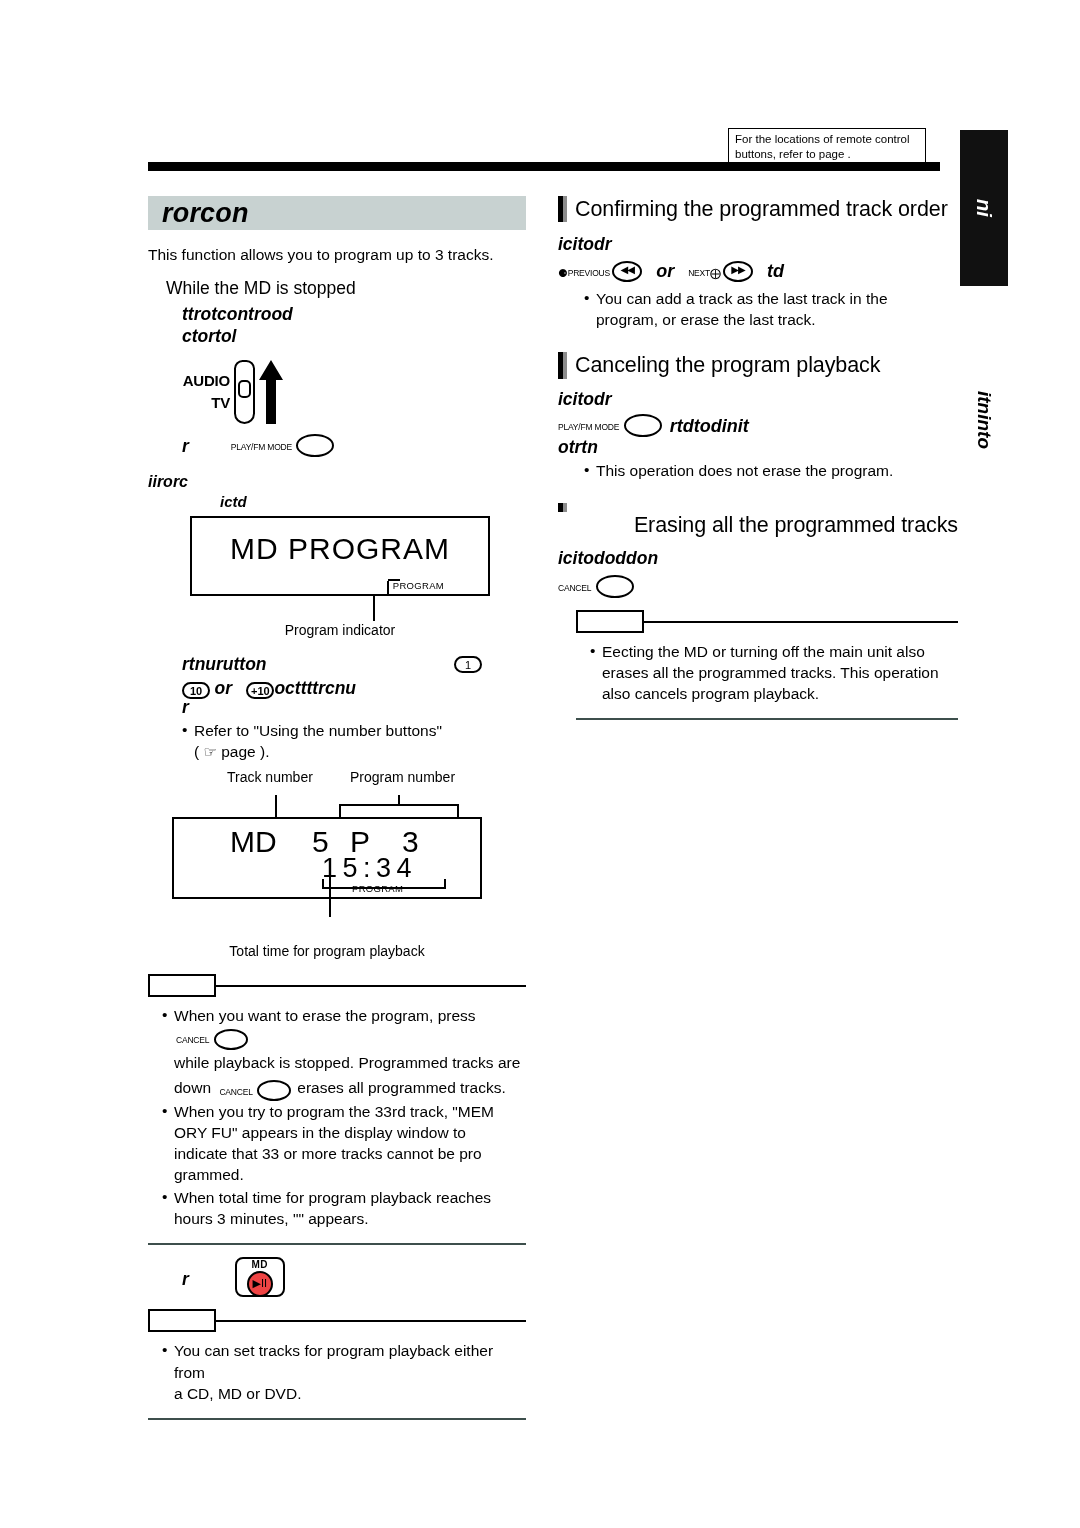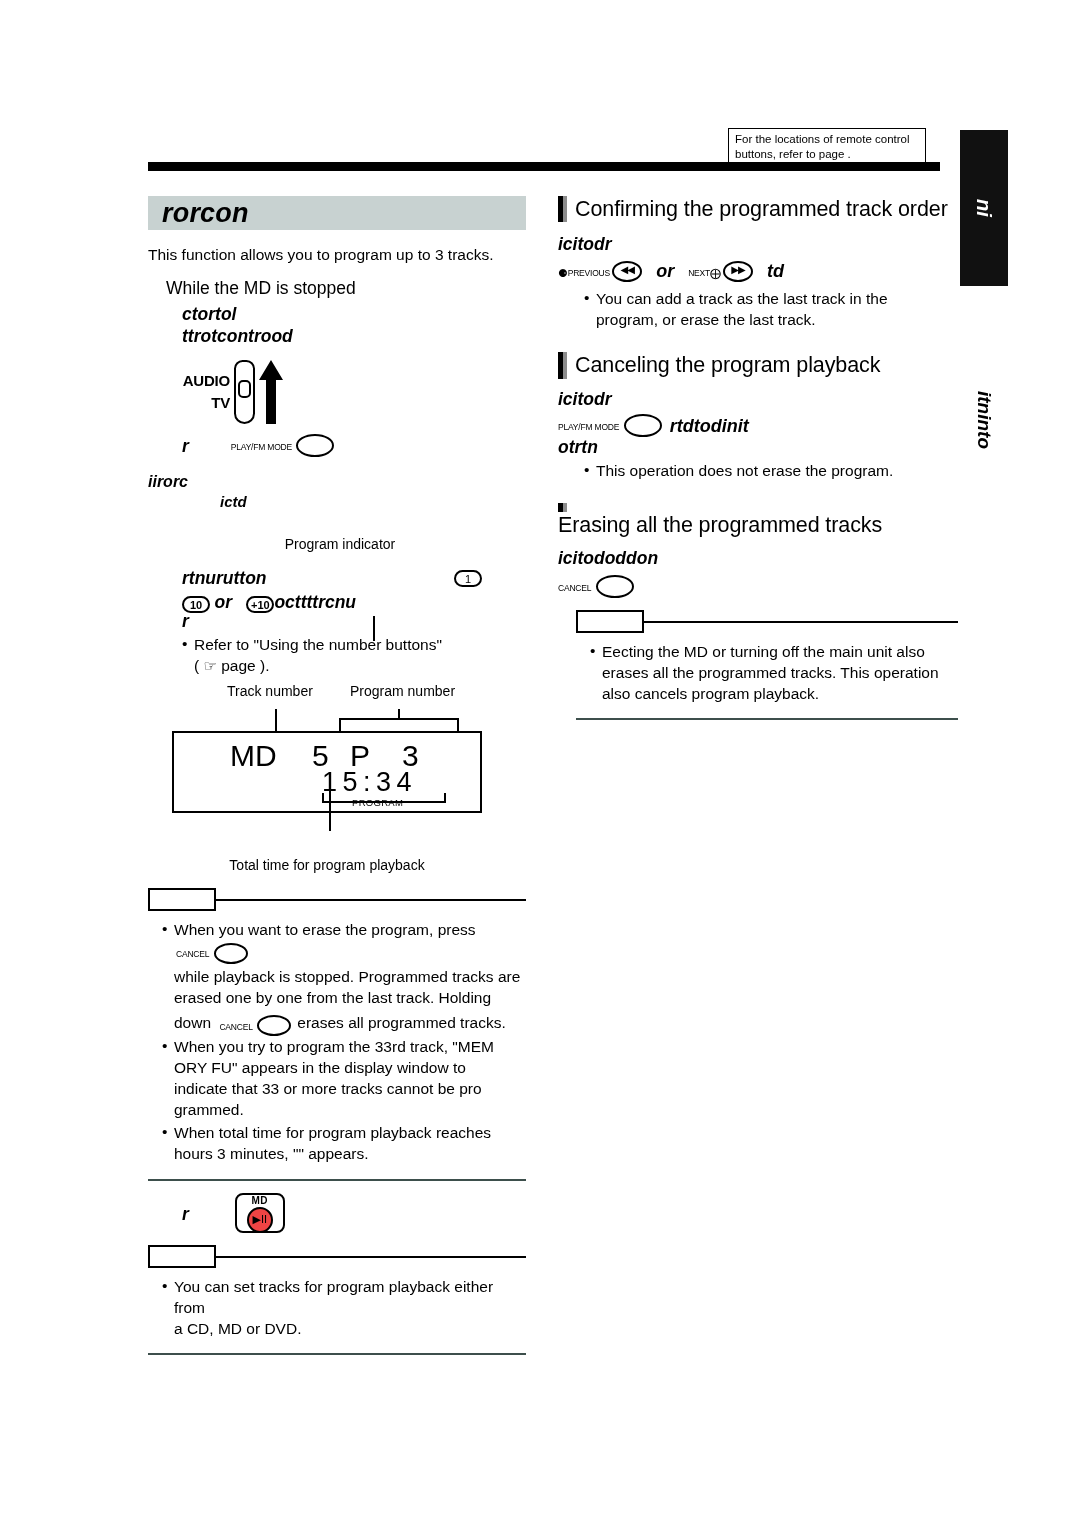--- a/index.html
+++ b/index.html
@@ -103,21 +103,21 @@
   }
   .chapter-bar-text {
     font-size: 27px;
     font-weight: bold;
     font-style: italic;
     letter-spacing: .2px;
   }
 
   .sec-head {
     display: flex;
-    align-items: flex-start;
+    align-items: flex-end;
     margin-bottom: 4px;
   }
   .sec-bar {
     width: 9px;
     flex: 0 0 9px;
     align-self: stretch;
     background: linear-gradient(to right, #000 0 5px, #8c8c8c 5px 9px);
     margin-right: 8px;
   }
   .sec-title {
@@ -368,22 +368,22 @@
   <div class="col-left">
 
     <div class="chapter-bar">
       <span class="chapter-bar-text">rorcon</span>
     </div>
 
     <div class="body-text">This function allows you to program up to 3 tracks.</div>
 
     <div class="subhead">While the MD is stopped</div>
 
+    <div class="step-label">ttrotcontrood</div>
     <div class="step-label">ctortol</div>
-    <div class="step-label">ttrotcontrood</div>
 
     <div class="switch-wrap">
       <div class="sw-labels">
         <div>AUDIO</div>
         <div>TV</div>
       </div>
       <div class="sw-body"></div>
       <div class="sw-knob"></div>
       <svg class="sw-arrow" viewBox="0 0 26 68">
         <path d="M13 2 L25 22 L18 22 L18 66 L8 66 L8 22 L1 22 Z" fill="#000"></path>
@@ -395,20 +395,26 @@
       <span class="btn-stack">
         <span class="btn-caption">PLAY/FM MODE</span>
         <span class="btn-oval oval-lg"></span>
       </span>
     </div>
 
     <div class="italic-bold" style="font-size:16px; margin-top:16px;">iirorc</div>
     <div class="italic-bold" style="font-size:15px; margin:2px 0 6px 72px;">ictd</div>
 
     <div style="position:relative; margin-left:42px;">
+      <div class="display-box" style="width:300px; height:80px;">
+        <div class="disp-main" style="padding-top:14px;">MD  PROGRAM</div>
+        <div class="disp-prog-tag" style="right:44px; bottom:3px;">PROGRAM</div>
+        <div class="leader-h" style="right:88px; bottom:13px; width:12px;"></div>
+        <div class="leader-v" style="right:99px; bottom:0px; height:13px;"></div>
+      </div>
       <div class="leader-v" style="left:183px; top:80px; height:25px;"></div>
       <div class="callout-label" style="text-align:center; width:300px; margin-top:26px;">Program indicator</div>
     </div>
 
     <div style="position:relative; margin:16px 0 0 34px;">
       <div style="display:flex; align-items:center; justify-content:space-between; width:300px;">
         <span class="italic-bold" style="font-size:17.5px;">rtnurutton</span>
         <span class="num-circle">1</span>
       </div>
       <div style="margin-top:3px;">
@@ -459,21 +465,20 @@
       </div>
       <div class="note-rule-top" style="width:311px;"></div>
       <ul class="bullets note-body">
         <li>
           <span>When you want to erase the program, press</span>
           <span class="btn-stack" style="margin:0 0 -2px 2px;">
             <span class="btn-caption">CANCEL</span>
             <span class="btn-oval oval-md"></span>
           </span>
           <div style="margin-top:4px;">while playback is stopped. Programmed tracks are</div>
-          <div>erased one by one from the last track. Holding</div>
           <div style="margin-top:4px;">
             <span>down</span>
             <span class="btn-stack" style="margin:0 2px -2px 4px;">
               <span class="btn-caption">CANCEL</span>
               <span class="btn-oval oval-md"></span>
             </span>
             <span>erases all programmed tracks.</span>
           </div>
         </li>
         <li>

